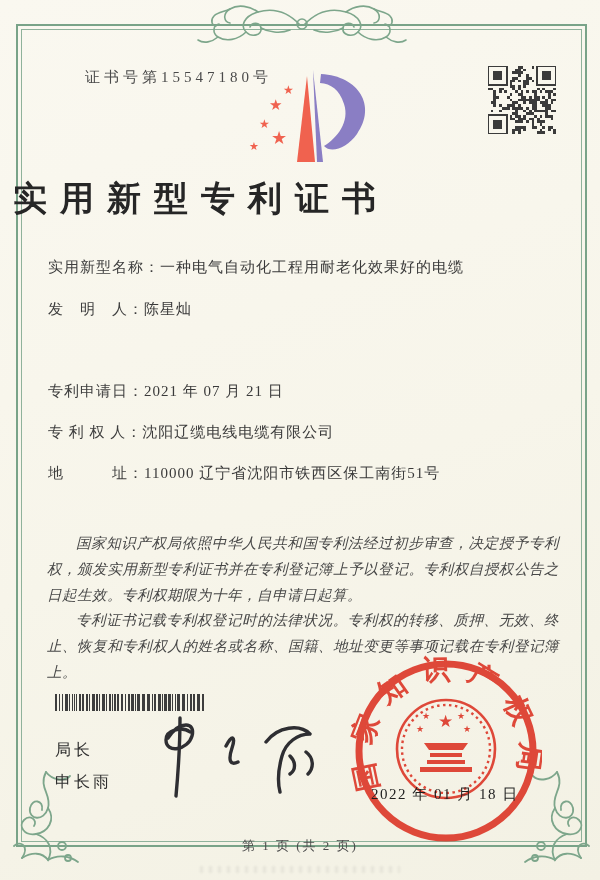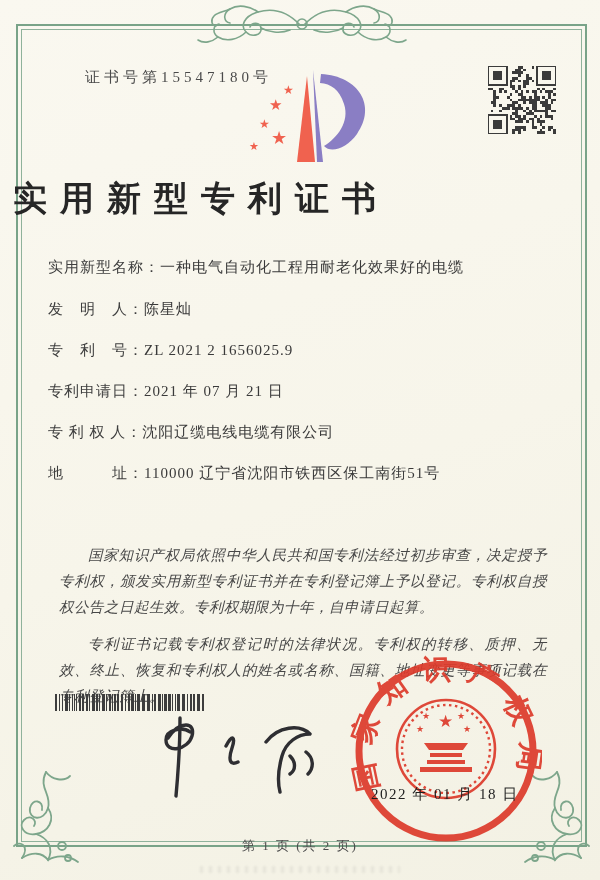--- a/index.html
+++ b/index.html
@@ -38,21 +38,21 @@
     font-size:15px;color:#3e3e3e;letter-spacing:1px;white-space:nowrap;
   }
   .field .lbl{color:#3e3e3e;}
   .field .val{color:#3a3a3a;}
   .grant-row{display:flex;gap:46px;}
   .paras{
     position:absolute;top:531px;left:47px;width:512px;
     font-size:14.5px;line-height:1.78;color:#474747;
     font-style:italic;text-align:justify;letter-spacing:0.5px;
   }
-  .paras p{margin:12px;text-indent:2em;}
+  .paras p{margin:0;text-indent:2em;}
   .barcode{
     position:absolute;top:694px;left:55px;width:176px;height:17px;
     display:flex;align-items:stretch;
   }
   .barcode span{display:block;height:100%;}
   .signer{
     position:absolute;left:55px;top:740px;
     font-size:16px;color:#2f2f2f;letter-spacing:3px;
     font-family:"Liberation Sans","DejaVu Sans",sans-serif;
   }
@@ -341,23 +341,20 @@
     </svg>
 
   <div class="title">实用新型专利证书</div>
 
   <div class="field" style="top:300px">
     <span class="lbl">发　明　人：</span><span class="val">陈星灿</span>
   </div>
   <div class="field" style="top:258px">
     <span class="lbl">实用新型名称：</span><span class="val">一种电气自动化工程用耐老化效果好的电缆</span>
   </div>
-  <div class="field" style="top:341px">
-    <span class="lbl">专　利　号：</span><span class="val">ZL 2021 2 1656025.9</span>
-  </div>
   <div class="field" style="top:382px">
     <span class="lbl">专利申请日：</span><span class="val">2021 年 07 月 21 日</span>
   </div>
   <div class="field" style="top:423px">
     <span class="lbl">专 利 权 人：</span><span class="val">沈阳辽缆电线电缆有限公司</span>
   </div>
   <div class="field" style="top:464px">
     <span class="lbl">地　　　址：</span><span class="val">110000 辽宁省沈阳市铁西区保工南街51号</span>
   </div>
 
@@ -406,20 +403,24 @@
       <span style="width:1px;background:#3d3d3d;margin-right:1px"></span>
       <span style="width:3px;background:#3d3d3d;margin-right:2px"></span>
       <span style="width:3px;background:#3d3d3d;margin-right:2px"></span>
       <span style="width:1px;background:#3d3d3d;margin-right:2px"></span>
       <span style="width:2px;background:#3d3d3d;margin-right:1px"></span>
       <span style="width:2px;background:#3d3d3d;margin-right:2px"></span>
       <span style="width:3px;background:#3d3d3d;margin-right:2px"></span>
       <span style="width:2px;background:#3d3d3d;margin-right:1px"></span>
     </div>
 
+  <div class="signer">
+    <div>局长</div>
+    <div>申长雨</div>
+  </div>
 
   <svg class="signature" viewBox="0 0 195 100">
     <g fill="none" stroke="#2e2e32" stroke-width="3.4" stroke-linecap="round" stroke-linejoin="round">
       <path d="M30 26 C42 8 58 10 54 24 C50 38 28 42 28 28 C28 18 44 14 52 20"></path>
       <path d="M42 6 C42 30 40 62 38 84"></path>
       <path d="M88 34 C94 22 98 24 94 36 C90 48 92 54 100 50"></path>
       <path d="M128 30 C140 14 162 12 172 22 C160 22 148 30 144 44 C140 58 140 72 142 80"></path>
       <path d="M152 44 C158 50 158 58 152 62"></path>
       <path d="M168 40 C176 46 176 56 170 62"></path>
     </g>

